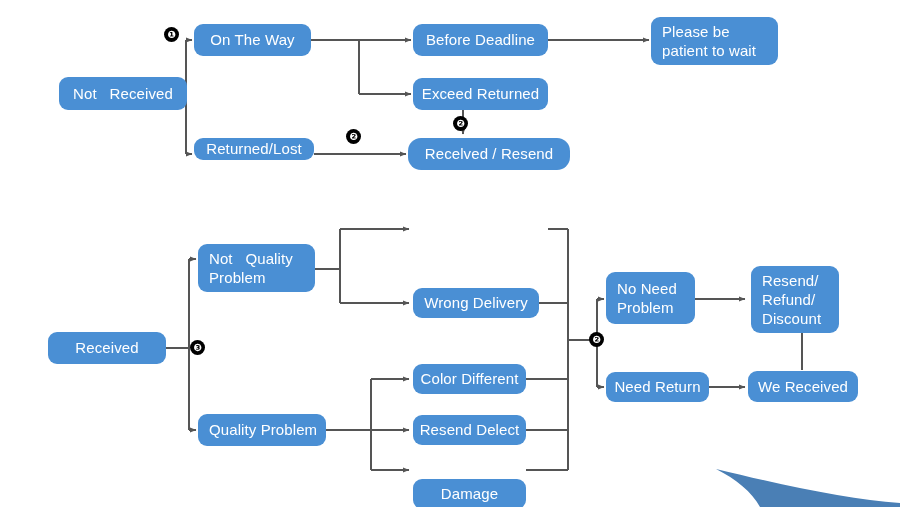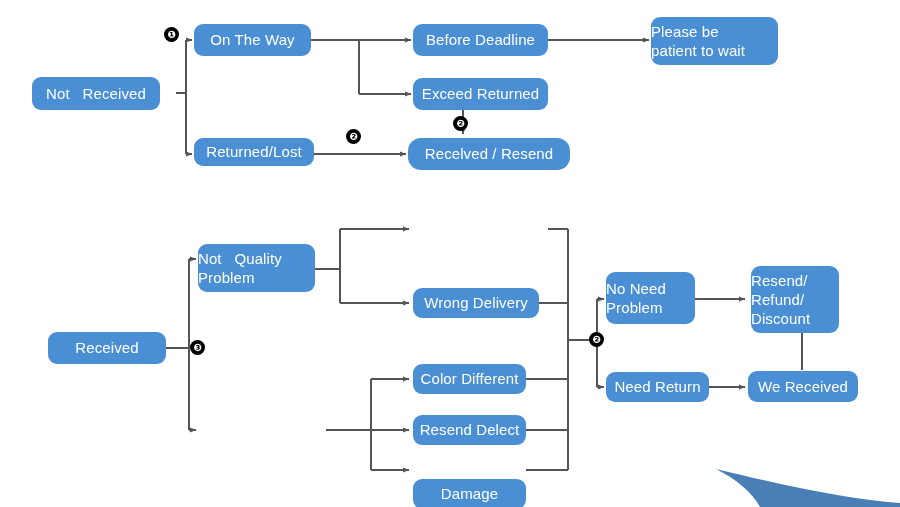--- a/index.html
+++ b/index.html
@@ -32,21 +32,21 @@
     border-radius: 9px;
     display: flex;
     align-items: center;
     font-size: 15px;
     line-height: 1.28;
     letter-spacing: 0.1px;
     white-space: pre;
     z-index: 3;
   }
   .node.c { justify-content: center; text-align: center; }
-  .node.l { justify-content: flex-start; text-align: left; }
+  .node.l { justify-content: flex-start; text-align: left; padding-left: 11px; }
   .badge {
     position: absolute;
     width: 15px;
     height: 15px;
     border-radius: 50%;
     background: #000000;
     color: #ffffff;
     font-size: 10px;
     font-weight: bold;
     line-height: 15px;
@@ -118,27 +118,27 @@
       <path d="M709,387 L745,387" marker-end="url(#ah)"></path>
 
       <path d="M802,333 L802,370"></path>
     </g>
   </svg>
 
   <svg class="swoosh" width="900" height="507" viewBox="0 0 900 507" xmlns="http://www.w3.org/2000/svg">
     <path d="M716,469 C790,487 852,500 900,503 L900,507 L760,507 C752,492 736,479 716,469 Z" fill="#4a7fb5"></path>
   </svg>
 
-  <div class="node c" style="left:32px; top:77px; width:128px; height:33px;">Not   Received</div>
+  <div class="node c" style="left:59px; top:77px; width:128px; height:33px;">Not   Received</div>
 
   <div class="badge" style="left:164px; top:27px;">❶</div>
 
   <div class="node c" style="left:194px; top:24px; width:117px; height:32px;">On The Way</div>
 
-  <div class="node c" style="left:194px; top:138px; width:120px; height:28px;">Returned/Lost</div>
+  <div class="node c" style="left:194px; top:138px; width:120px; height:22px;">Returned/Lost</div>
 
   <div class="node c" style="left:413px; top:24px; width:135px; height:32px;">Before Deadline</div>
 
   <div class="node c" style="left:413px; top:78px; width:135px; height:32px;">Exceed Returned</div>
 
   <div class="node l" style="left:651px; top:17px; width:127px; height:48px;">Please be
 patient to wait</div>
 
   <div class="badge" style="left:453px; top:116px;">❷</div>
 
@@ -146,20 +146,21 @@
 
   <div class="node c" style="left:408px; top:138px; width:162px; height:32px;border-radius:13px;">Recelved / Resend</div>
 
   <div class="node c" style="left:48px; top:332px; width:118px; height:32px;">Received</div>
 
   <div class="badge" style="left:190px; top:340px;">❸</div>
 
   <div class="node l" style="left:198px; top:244px; width:117px; height:48px;">Not   Quality
 Problem</div>
 
+  <div class="node l" style="left:198px; top:414px; width:128px; height:32px;">Quality Problem</div>
 
 
   <div class="node c" style="left:413px; top:288px; width:126px; height:30px;">Wrong Delivery</div>
 
   <div class="node c" style="left:413px; top:364px; width:113px; height:30px;">Color Different</div>
 
   <div class="node c" style="left:413px; top:415px; width:113px; height:30px;">Resend Delect</div>
 
   <div class="node c" style="left:413px; top:455px; width:113px; height:30px;margin-top:24px;">Damage</div>
 

